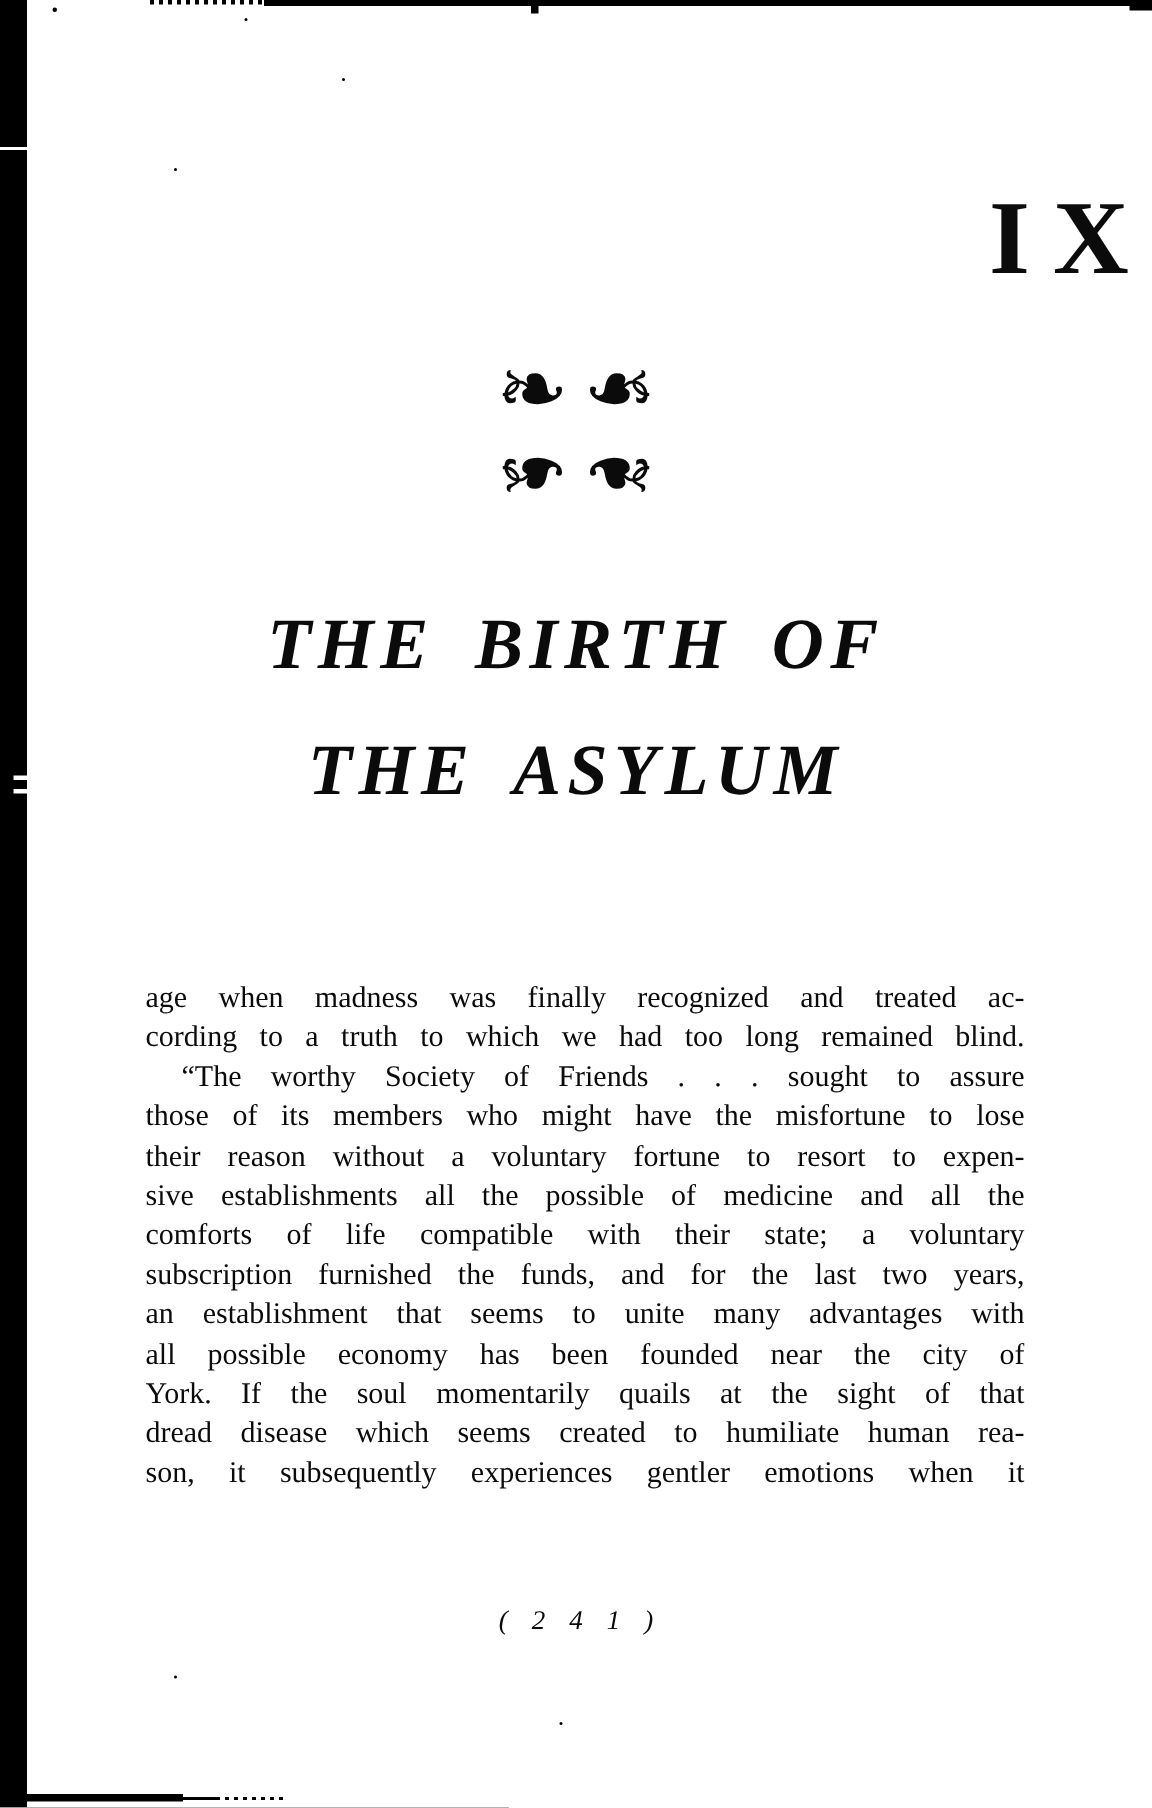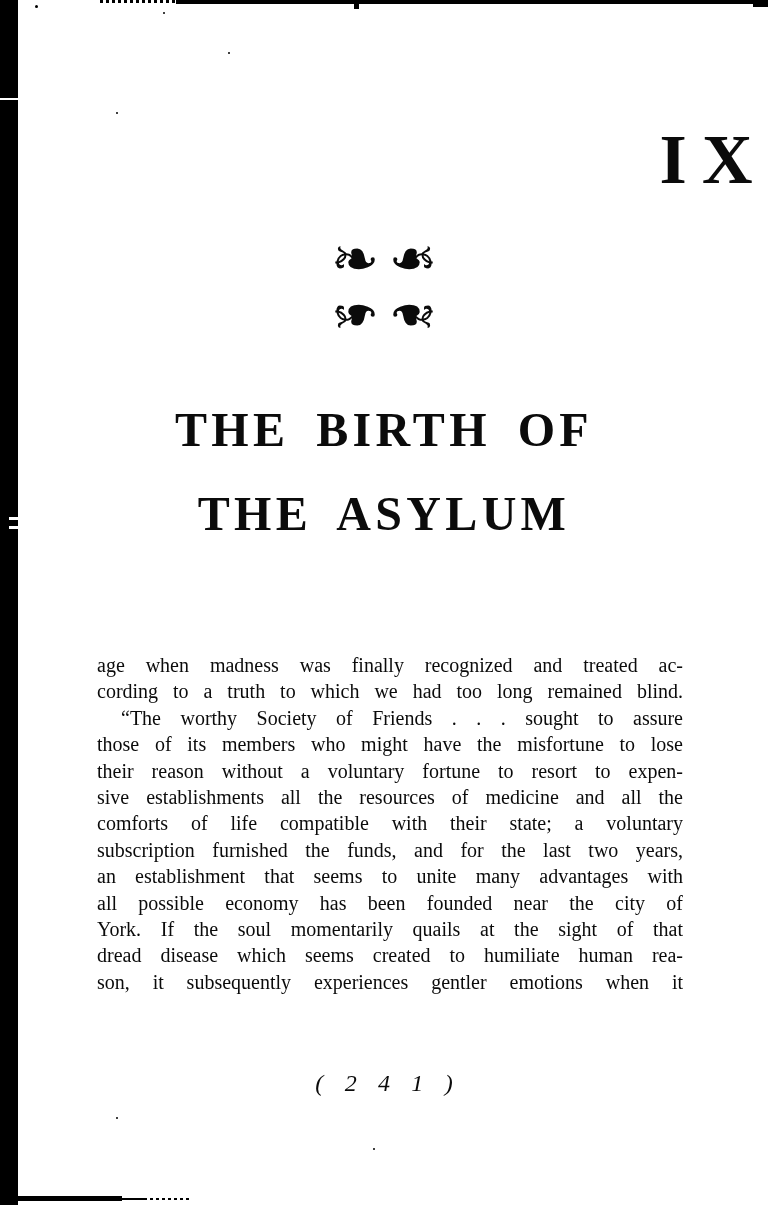--- a/index.html
+++ b/index.html
@@ -35,20 +35,21 @@
     text-align:center;
     color:#0b0b0b;
   }
   .orn.tr{transform:scaleX(-1);}
   .orn.bl{transform:scaleY(-1);}
   .orn.br{transform:scale(-1,-1);}
   
   .title{
     position:absolute;top:388px;left:0;width:768px;
     text-align:center;
+    font-style:italic;
     font-weight:600;
     font-size:48px;line-height:84px;
     letter-spacing:0.09em;
     word-spacing:0.22em;
   }
   
   .body-block{
     position:absolute;top:652px;left:97px;width:586px;
     font-size:20px;
   }
@@ -61,21 +62,21 @@
     white-space:normal;
   }
   .bline.indent{text-indent:24px;}
   .lead-cap{font-size:20px;}
   .lead-sc{font-size:15.5px;}
   
   .page-number{
     position:absolute;top:1070px;left:0;width:768px;
     text-align:center;
     font-style:italic;
-    font-size:24px;
+    font-size:18px;
     letter-spacing:0.32em;
     text-indent:0.32em;
   }
   
   .art{position:absolute;background:#000;}
   .left-bar{left:0;top:0;width:18px;height:1205px;}
   .left-bar-gap{left:0;top:98px;width:18px;height:2px;background:#fff;}
   .left-bar-notch1{left:9px;top:517px;width:9px;height:3px;background:#fff;}
   .left-bar-notch2{left:9px;top:526px;width:9px;height:3px;background:#fff;}
   .top-line{left:176px;top:0;width:592px;height:4px;}
@@ -137,21 +138,21 @@
   </div>
 
   <div class="body-block">
 
     <div class="bline">age when madness was finally recognized and treated ac-</div>
     <div class="bline">cording to a truth to which we had too long remained blind.</div>
 
     <div class="bline indent">“The worthy Society of Friends . . . sought to assure</div>
     <div class="bline">those of its members who might have the misfortune to lose</div>
     <div class="bline">their reason without a voluntary fortune to resort to expen-</div>
-    <div class="bline">sive establishments all the resources of medicine and all the</div>
+    <div class="bline">sive establishments all the possible of medicine and all the</div>
     <div class="bline">comforts of life compatible with their state; a voluntary</div>
     <div class="bline">subscription furnished the funds, and for the last two years,</div>
     <div class="bline">an establishment that seems to unite many advantages with</div>
     <div class="bline">all possible economy has been founded near the city of</div>
     <div class="bline">York. If the soul momentarily quails at the sight of that</div>
     <div class="bline">dread disease which seems created to humiliate human rea-</div>
     <div class="bline">son, it subsequently experiences gentler emotions when it</div>
   </div>
 
   <div class="page-number">( 2 4 1 )</div>

